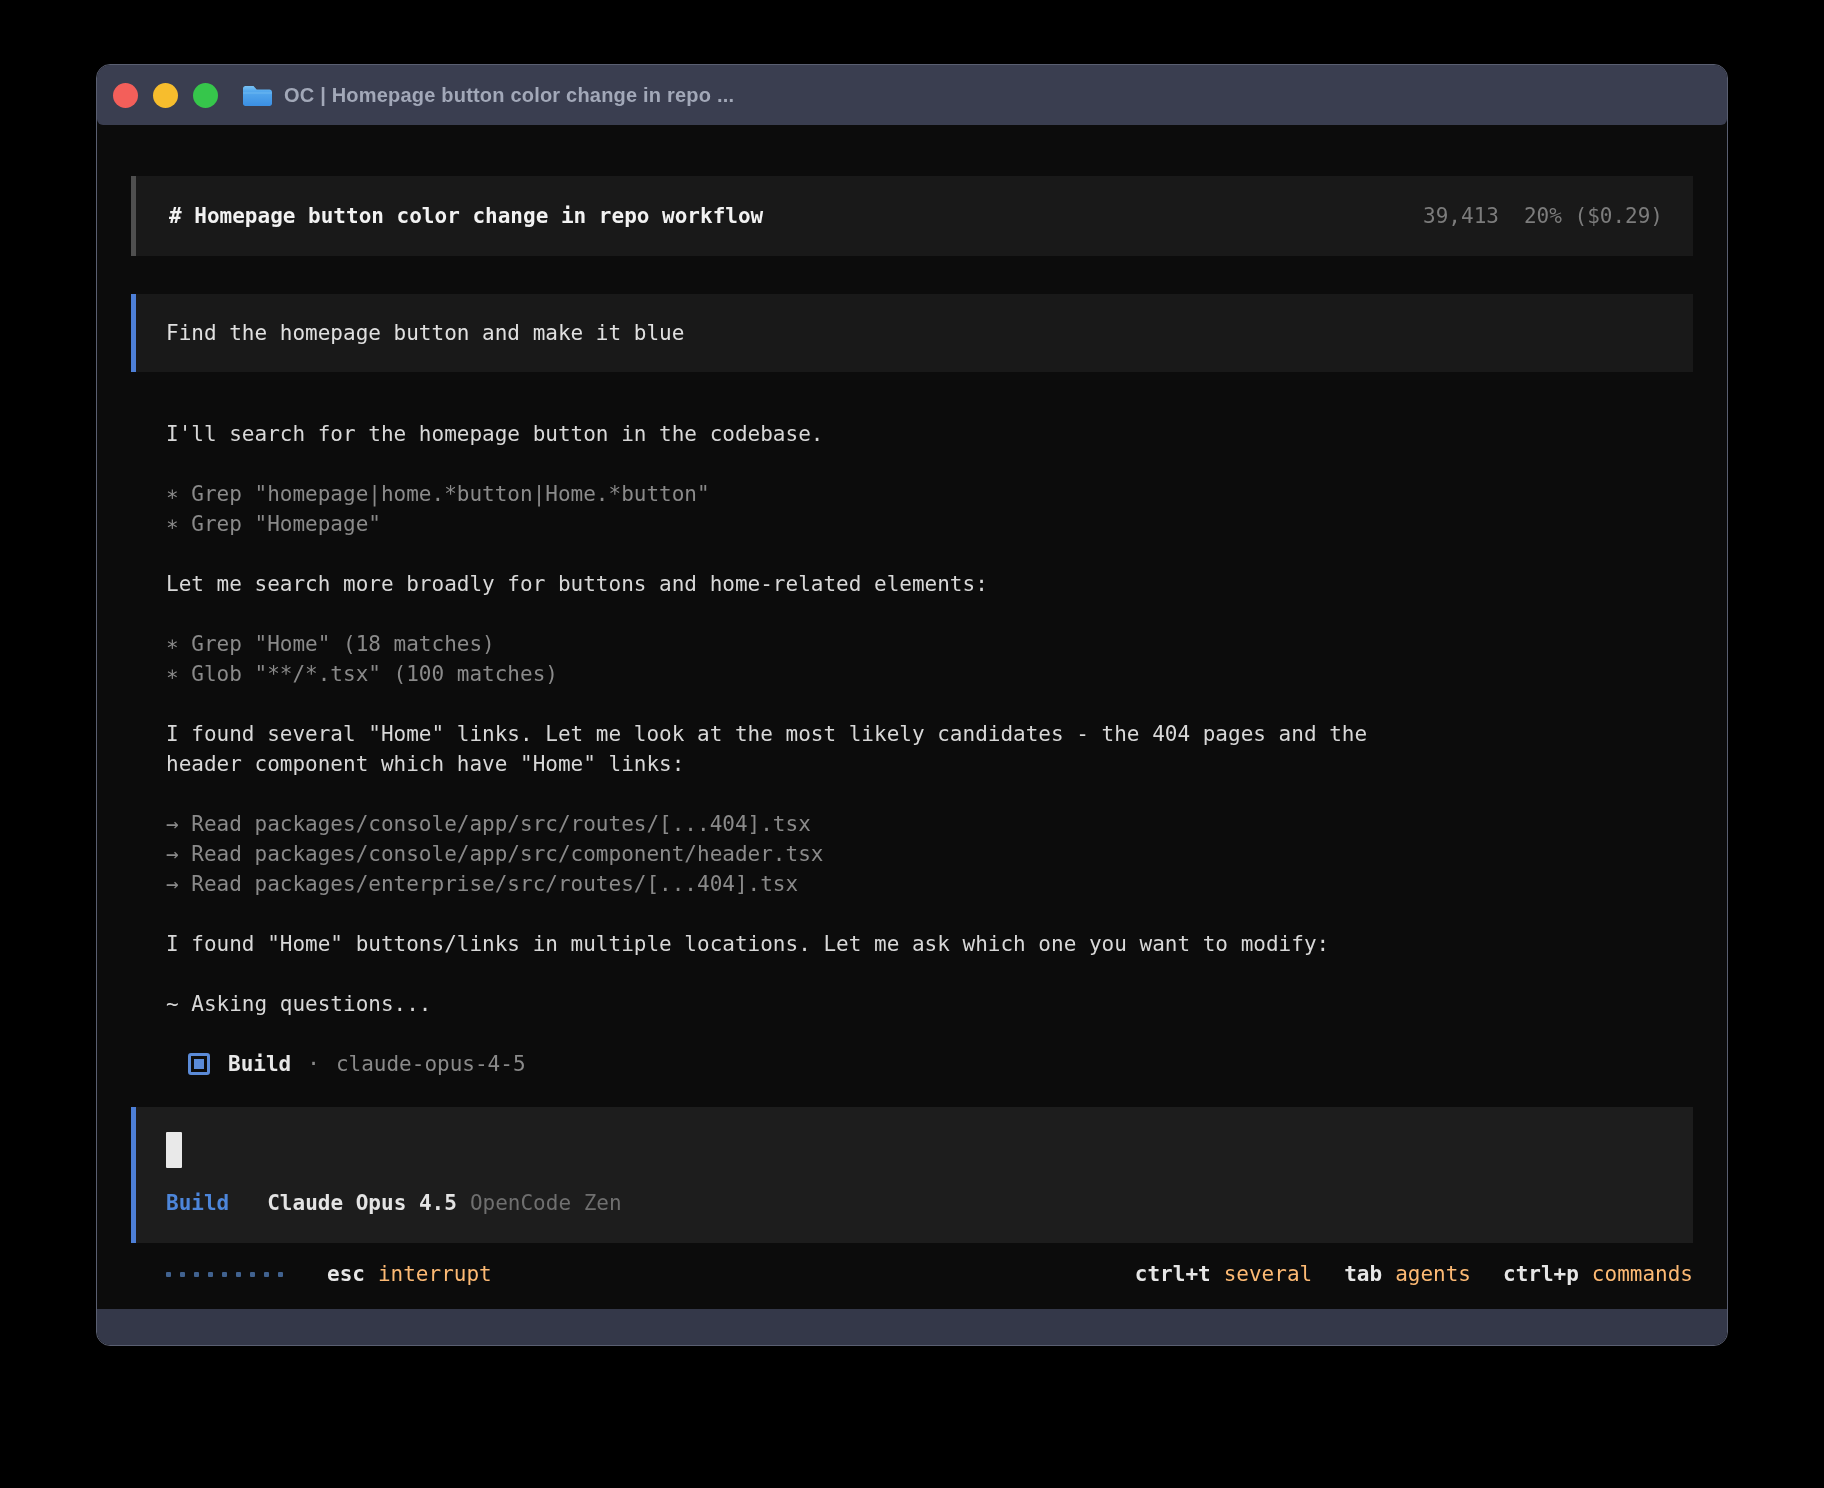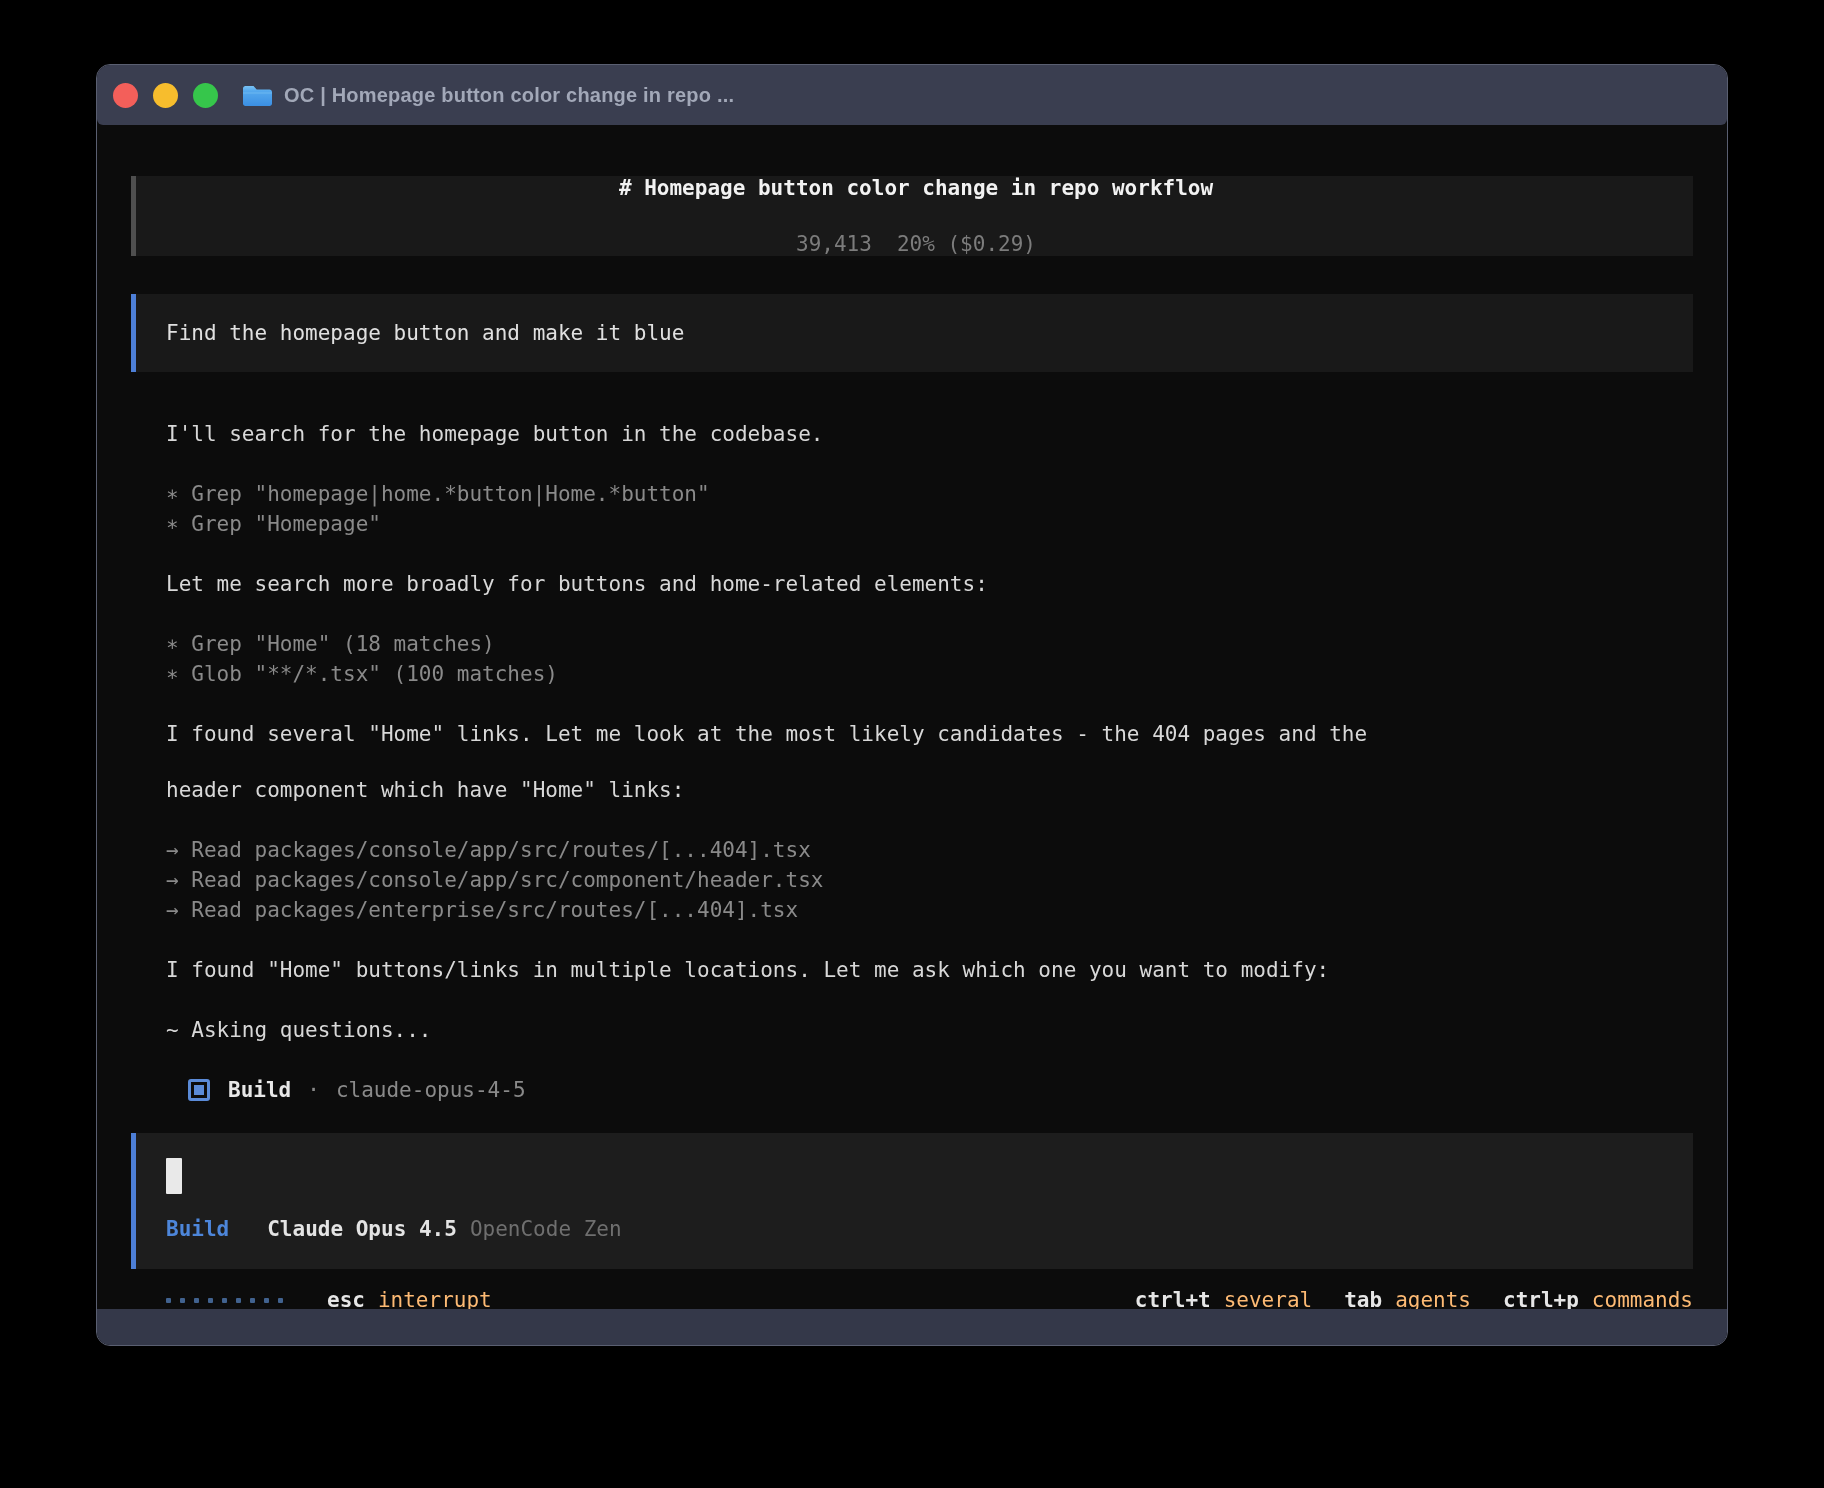--- a/index.html
+++ b/index.html
@@ -27,30 +27,30 @@
     font-size:20px; color:#a2a8b8; letter-spacing:.2px;
   }
   
   .term { position:relative; height:1222px; font-size:21px; color:#d8d8d8; }
   .content { padding:51px 34px 0 34px; }
   .panel {
     background:#191919; border-left:5px solid #4f4f4f;
     display:flex; align-items:center;
   }
   .session-header {
-    height:80px; justify-content:space-between; padding:0 30px 0 33px;flex-direction:column;
+    height:80px; justify-content:space-between; padding:0 30px 0 33px;
   }
   .session-title { font-weight:bold; color:#f2f2f2; }
   .session-stats { display:flex; gap:25px; color:#7c7c7c; }
   .user-msg {
     height:78px; margin-top:38px; border-left-color:#4d7fd7; padding:0 30px 0 30px; color:#e0e0e0;
   }
   .transcript { margin-top:47px; padding-left:35px; line-height:30px; }
   .group { margin-bottom:30px; }
-  .t-text { color:#d8d8d8;margin-top:26px; }
+  .t-text { color:#d8d8d8; }
   .t-tool { color:#8a8a8a; }
   .agent-line { display:flex; align-items:center; margin-bottom:0; padding-left:22px; }
   .agent-sq {
     width:22px; height:22px; border:3px solid #5b8bd8; border-radius:3px;
     display:flex; align-items:center; justify-content:center; margin-right:18px;
   }
   .agent-sq::after { content:""; width:10px; height:10px; background:#5b8bd8; }
   .agent-name { color:#e8e8e8; font-weight:bold; }
   .agent-dot { color:#8a8a8a; margin:0 16px; }
   .agent-model { color:#8a8a8a; }

